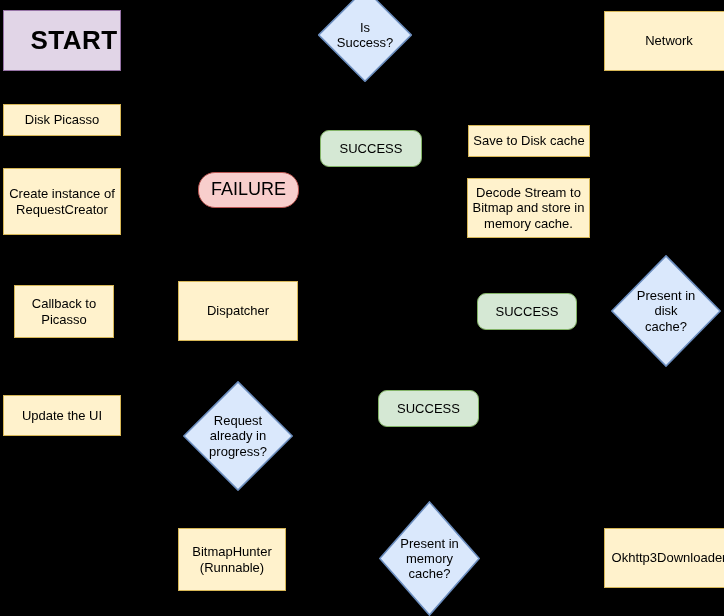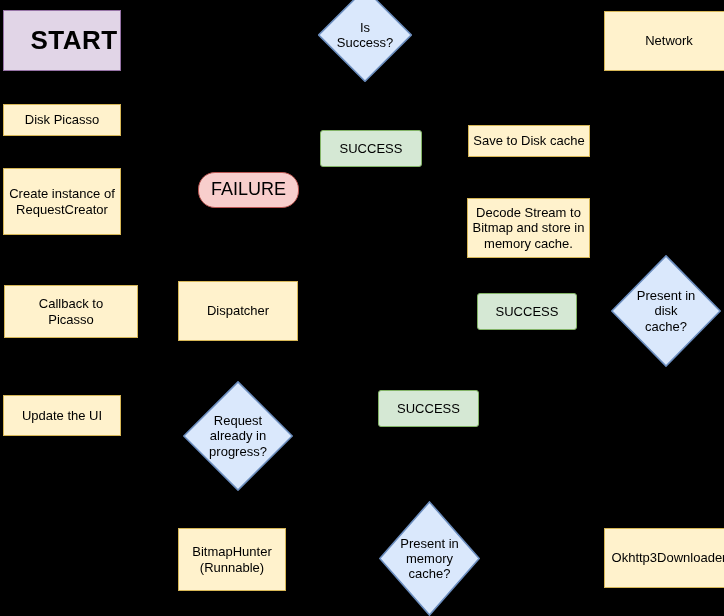--- a/index.html
+++ b/index.html
@@ -43,21 +43,21 @@
     border: 1px solid #9673a6;
     background: #e1d5e7;
     font-size: 26px;
     font-weight: bold;
     letter-spacing: 0.5px;
     padding-left: 24px;
   }
   .rounded-success {
     border: 1px solid #82b366;
     background: #d5e8d4;
-    border-radius: 3px;
+    border-radius: 9px;
     font-size: 13px;
   }
   .rounded-failure {
     border: 1px solid #b85450;
     background: #f8cecc;
     border-radius: 17px;
     font-size: 18px;
   }
 
   
@@ -92,21 +92,21 @@
     <div class="node rect-start" style="left: 3px; top: 10px; width: 118px; height: 61px;">
       <span class="lbl">START</span>
     </div>
     <div class="node rect" style="left: 3px; top: 104px; width: 118px; height: 32px;">
       <span class="lbl">Disk Picasso</span>
     </div>
     <div class="node rect" style="left: 3px; top: 168px; width: 118px; height: 67px;">
       <span class="lbl">Create instance of
 RequestCreator</span>
     </div>
-    <div class="node rect" style="left: 4px; top: 285px; width: 134px; height: 53px; justify-content: center;">
+    <div class="node rect" style="left: 14px; top: 285px; width: 100px; height: 53px; justify-content: center;">
       <span class="lbl">Callback to
 Picasso</span>
     </div>
     <div class="node rect" style="left: 3px; top: 375px; width: 118px; height: 41px; margin-top: 20px;">
       <span class="lbl">Update the UI</span>
     </div>
     <div class="diamond" style="left: 318px; top: -12px; width: 94px; height: 94px;">
       <svg viewBox="0 0 100 100" preserveAspectRatio="none">
         <polygon points="50,0.8 99.2,50 50,99.2 0.8,50" fill="#dae8fc" stroke="#6c8ebf" stroke-width="1.6" vector-effect="non-scaling-stroke"></polygon>
       </svg>
@@ -141,21 +141,21 @@
       <svg viewBox="0 0 100 100" preserveAspectRatio="none">
         <polygon points="50,0.8 99.2,50 50,99.2 0.8,50" fill="#dae8fc" stroke="#6c8ebf" stroke-width="1.6" vector-effect="non-scaling-stroke"></polygon>
       </svg>
       <span class="lbl">Present in
 memory
 cache?</span>
     </div>
     <div class="node rect" style="left: 468px; top: 125px; width: 122px; height: 32px;">
       <span class="lbl">Save to Disk cache</span>
     </div>
-    <div class="node rect" style="left: 467px; top: 178px; width: 123px; height: 60px; margin-top: 20px;">
+    <div class="node rect" style="left: 467px; top: 178px; width: 123px; height: 60px;">
       <span class="lbl">Decode Stream to
 Bitmap and store in
 memory cache.</span>
     </div>
     <div class="node rounded-success" style="left: 477px; top: 293px; width: 100px; height: 37px;">
       <span class="lbl">SUCCESS</span>
     </div>
     <div class="node rect" style="left: 604px; top: 11px; width: 130px; height: 60px;">
       <span class="lbl">Network</span>
     </div>

